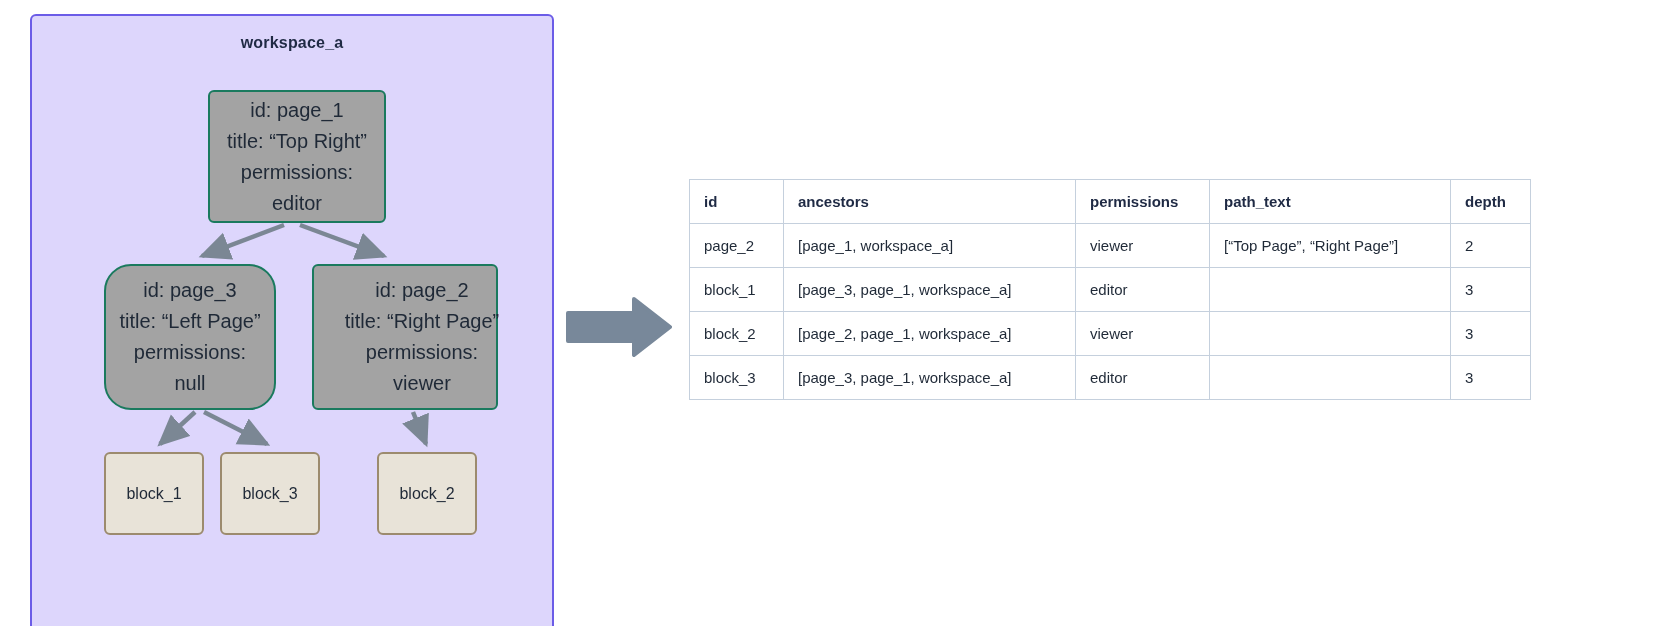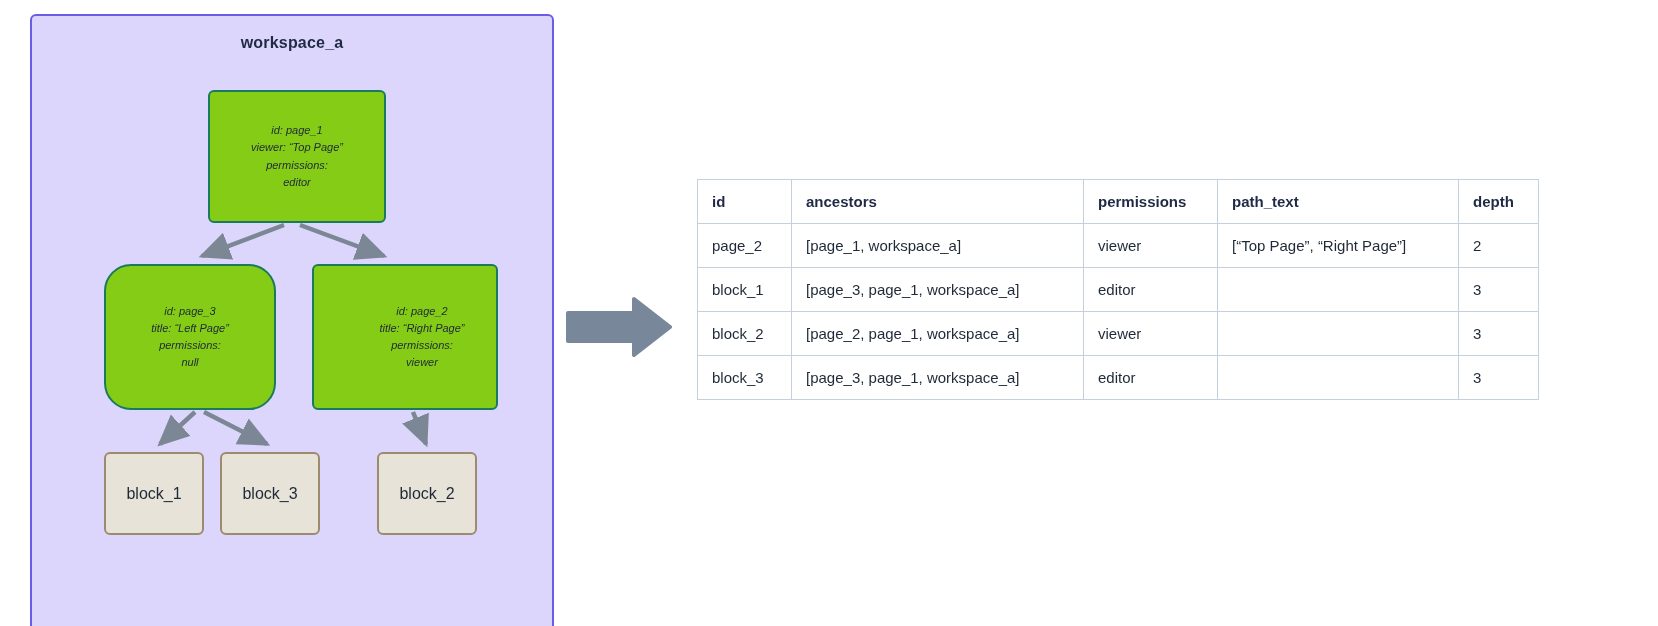--- a/index.html
+++ b/index.html
@@ -55,26 +55,25 @@
     position: absolute;
     box-sizing: border-box;
     display: flex;
     flex-direction: column;
     align-items: center;
     justify-content: center;
     border-radius: 6px;
     text-align: center;
   }
   .node-page {
-    background: #84cc16;
+    background: #a3a3a3;
     border: 2px solid #1a7a5e;
-    font-size: 11px;
+    font-size: 20px;
     line-height: 1.55;
     color: #1f2937;
-    font-style: italic;
   }
   .node-block {
     background: #e8e3d8;
     border: 2px solid #9c8b6e;
     font-size: 16px;
     color: #1f2937;
   }
   .node-line { display: block; white-space: nowrap; }
 
   #node-page_1 { left: 176px; top: 74px;  width: 178px; height: 133px; }
@@ -92,21 +91,20 @@
     width: 106px;
     height: 62px;
   }
 
   
   #result-table-wrap {
     position: absolute;
     left: 689px;
     top: 179px;
     width: 841px;
-    margin-left: 8px;
   }
   table.result-table {
     border-collapse: collapse;
     width: 841px;
     background: #ffffff;
     font-size: 15px;
     color: #1f2937;
     table-layout: fixed;
   }
   table.result-table th,
@@ -147,21 +145,21 @@
       <line x1="252" y1="209" x2="170" y2="240"></line>
       <line x1="268" y1="209" x2="352" y2="240"></line>
       <line x1="163" y1="396" x2="128" y2="428"></line>
       <line x1="172" y1="396" x2="235" y2="428"></line>
       <line x1="381" y1="396" x2="394" y2="428"></line>
     </g>
   </svg>
 
   <div class="node node-page" id="node-page_1">
     <span class="node-line">id: page_1</span>
-    <span class="node-line">viewer: “Top Page”</span>
+    <span class="node-line">title: “Top Right”</span>
     <span class="node-line">permissions:</span>
     <span class="node-line">editor</span>
   </div>
 
   <div class="node node-page" id="node-page_3">
     <span class="node-line">id: page_3</span>
     <span class="node-line">title: “Left Page”</span>
     <span class="node-line">permissions:</span>
     <span class="node-line">null</span>
   </div>

